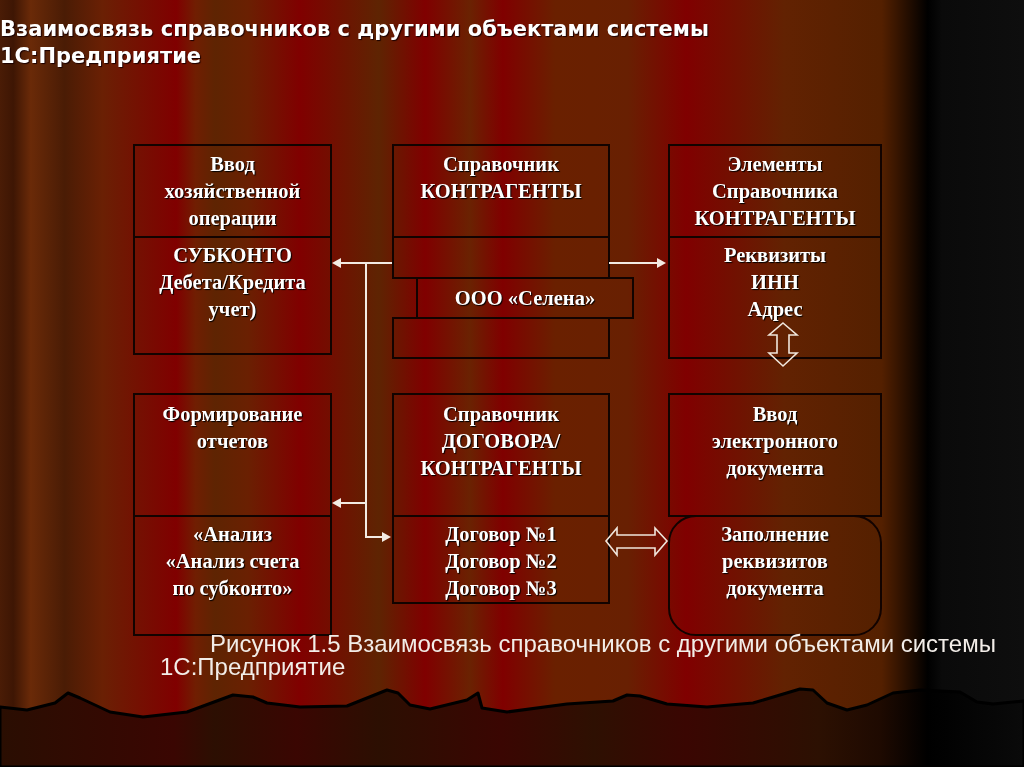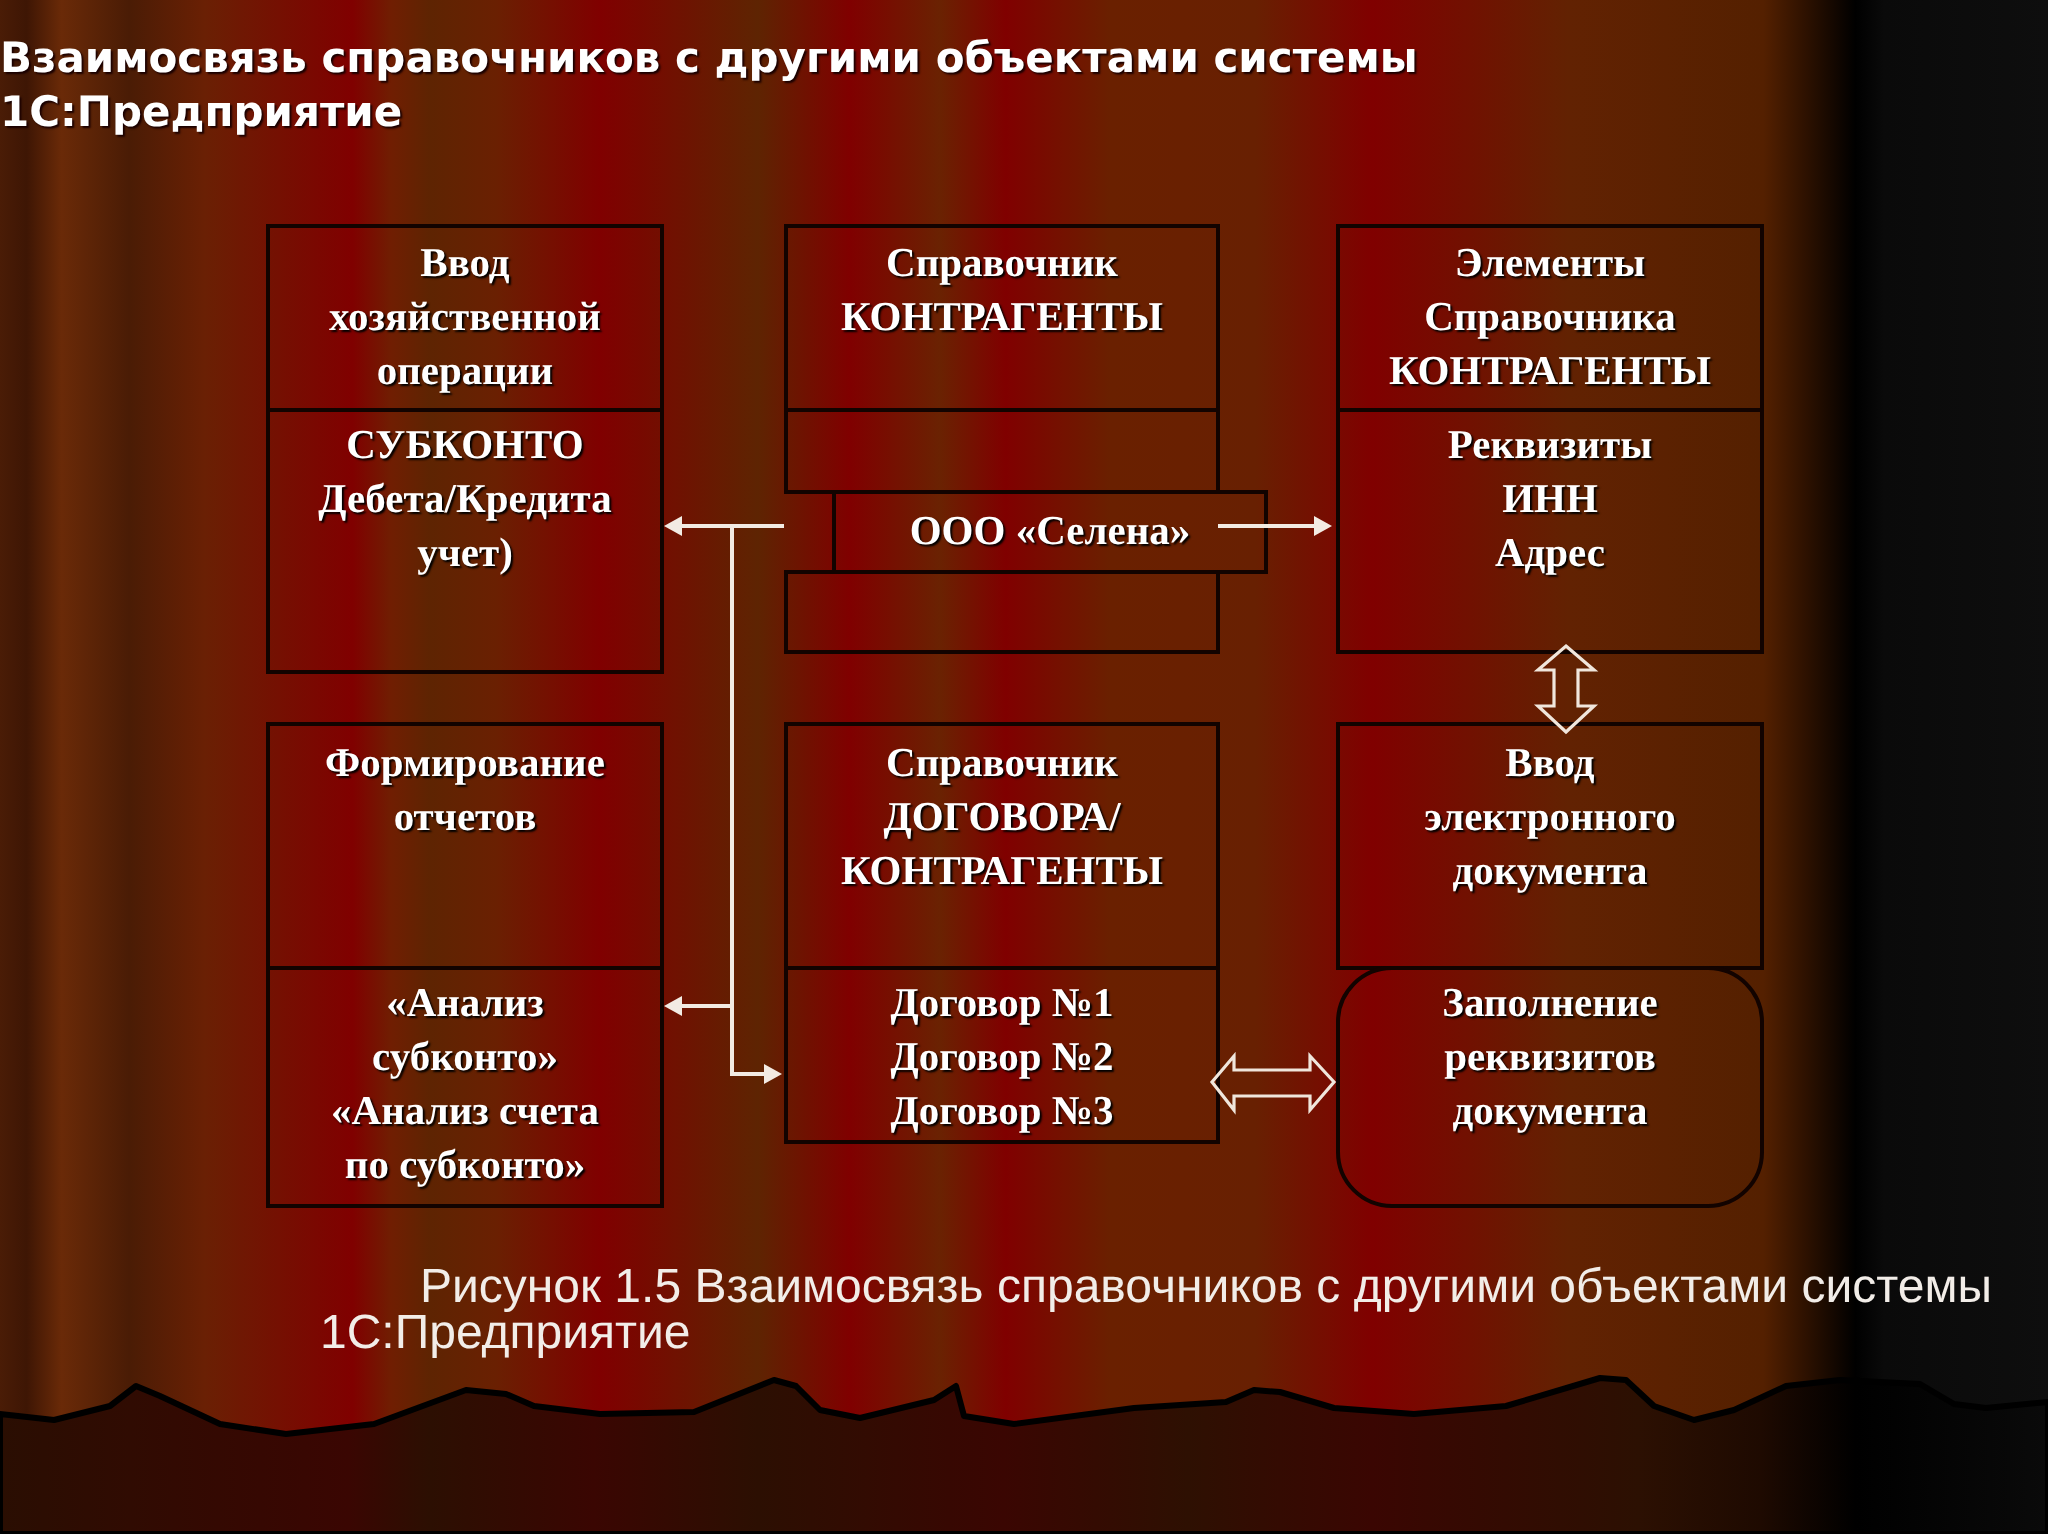--- a/index.html
+++ b/index.html
@@ -15,21 +15,21 @@
   }
   .title {
     position: absolute; left: 0; top: 16px; width: 1024px; text-align: left;
     font-family: "DejaVu Sans", sans-serif; font-weight: bold; font-size: 21px;
     line-height: 27px; color: #ffffff; text-shadow: 1px 1px 1px #1a0000;
   }
   .title span { display: block; }
   .cell {
     position: absolute; box-sizing: border-box; border: 2px solid #120300;
     color: #ffffff; text-align: center; font-weight: bold; font-size: 20.5px;
-    line-height: 27px; text-shadow: 1px 1px 1px #000000;
+    line-height: 27px; text-shadow: 1px 1px 1px #000000; margin-top: 32px;
   }
   .cell span { display: block; white-space: nowrap; }
   .cell.centered { display: flex; flex-direction: column; justify-content: center; }
   .caption {
     position: absolute; font-family: "Liberation Sans", sans-serif;
     font-size: 24px; line-height: 21px; color: #f2ede8; white-space: nowrap;
   }
   svg.overlay { position: absolute; left: 0; top: 0; pointer-events: none; }
 </style>
 </head>
@@ -58,21 +58,21 @@
 <div class="title">
   <span>Взаимосвязь справочников с другими объектами системы</span>
   <span>1С:Предприятие</span>
 </div>
 
 <div class="cell" style="left:133px;top:112px;width:199px;height:94px;padding-top:5px;">
   <span>Ввод</span>
   <span>хозяйственной</span>
   <span>операции</span>
 </div>
-<div class="cell" style="left:133px;top:204px;width:199px;height:133px;padding-top:4px;">
+<div class="cell" style="left:133px;top:204px;width:199px;height:119px;padding-top:4px;">
   <span>СУБКОНТО</span>
   <span>Дебета/Кредита</span>
   <span>учет)</span>
 </div>
 
 <div class="cell" style="left:392px;top:112px;width:218px;height:94px;padding-top:5px;">
   <span>Справочник</span>
   <span>КОНТРАГЕНТЫ</span>
 </div>
 <div class="cell centered" style="left:392px;top:204px;width:218px;height:43px;">
@@ -95,21 +95,20 @@
   <span>ИНН</span>
   <span>Адрес</span>
 </div>
 
 <div class="cell" style="left:133px;top:361px;width:199px;height:124px;padding-top:6px;">
   <span>Формирование</span>
   <span>отчетов</span>
 </div>
 <div class="cell" style="left:133px;top:483px;width:199px;height:121px;padding-top:4px;">
   <span>«Анализ</span>
-  <span>субконто»</span>
   <span>«Анализ счета</span>
   <span>по субконто»</span>
 </div>
 
 <div class="cell" style="left:392px;top:361px;width:218px;height:124px;padding-top:6px;">
   <span>Справочник</span>
   <span>ДОГОВОРА/</span>
   <span>КОНТРАГЕНТЫ</span>
 </div>
 <div class="cell" style="left:392px;top:483px;width:218px;height:89px;padding-top:4px;">

